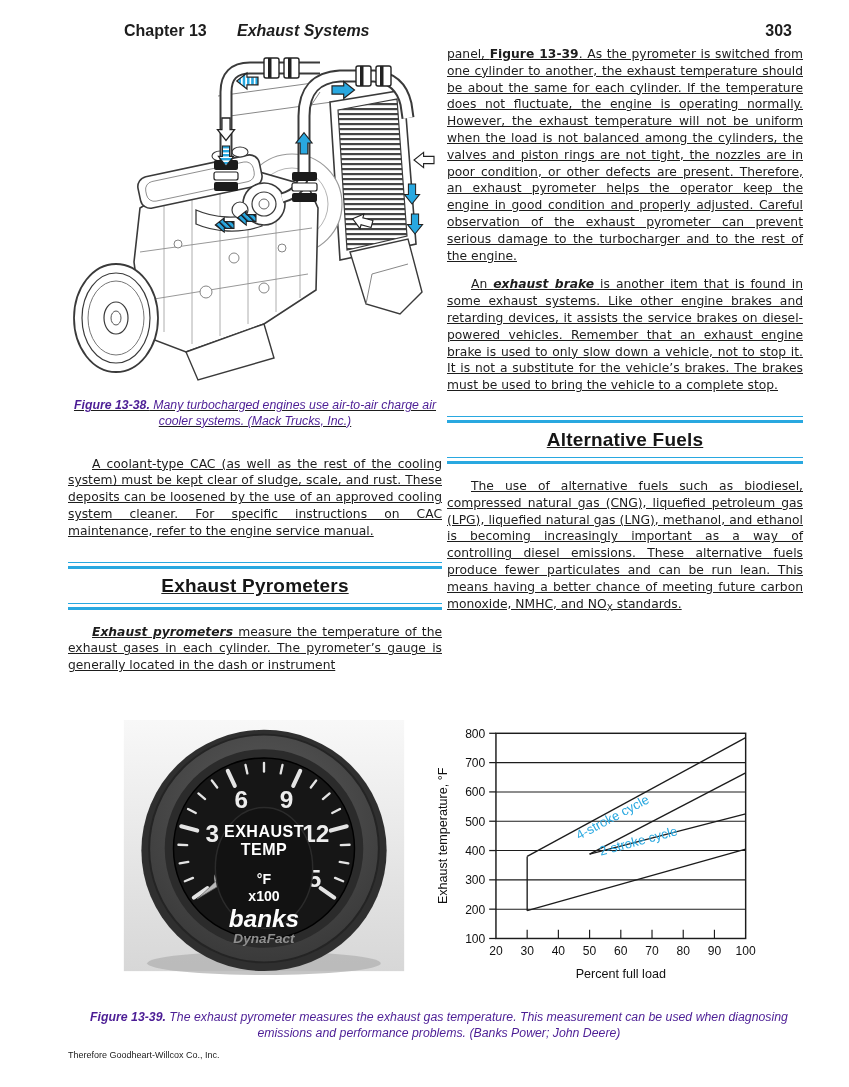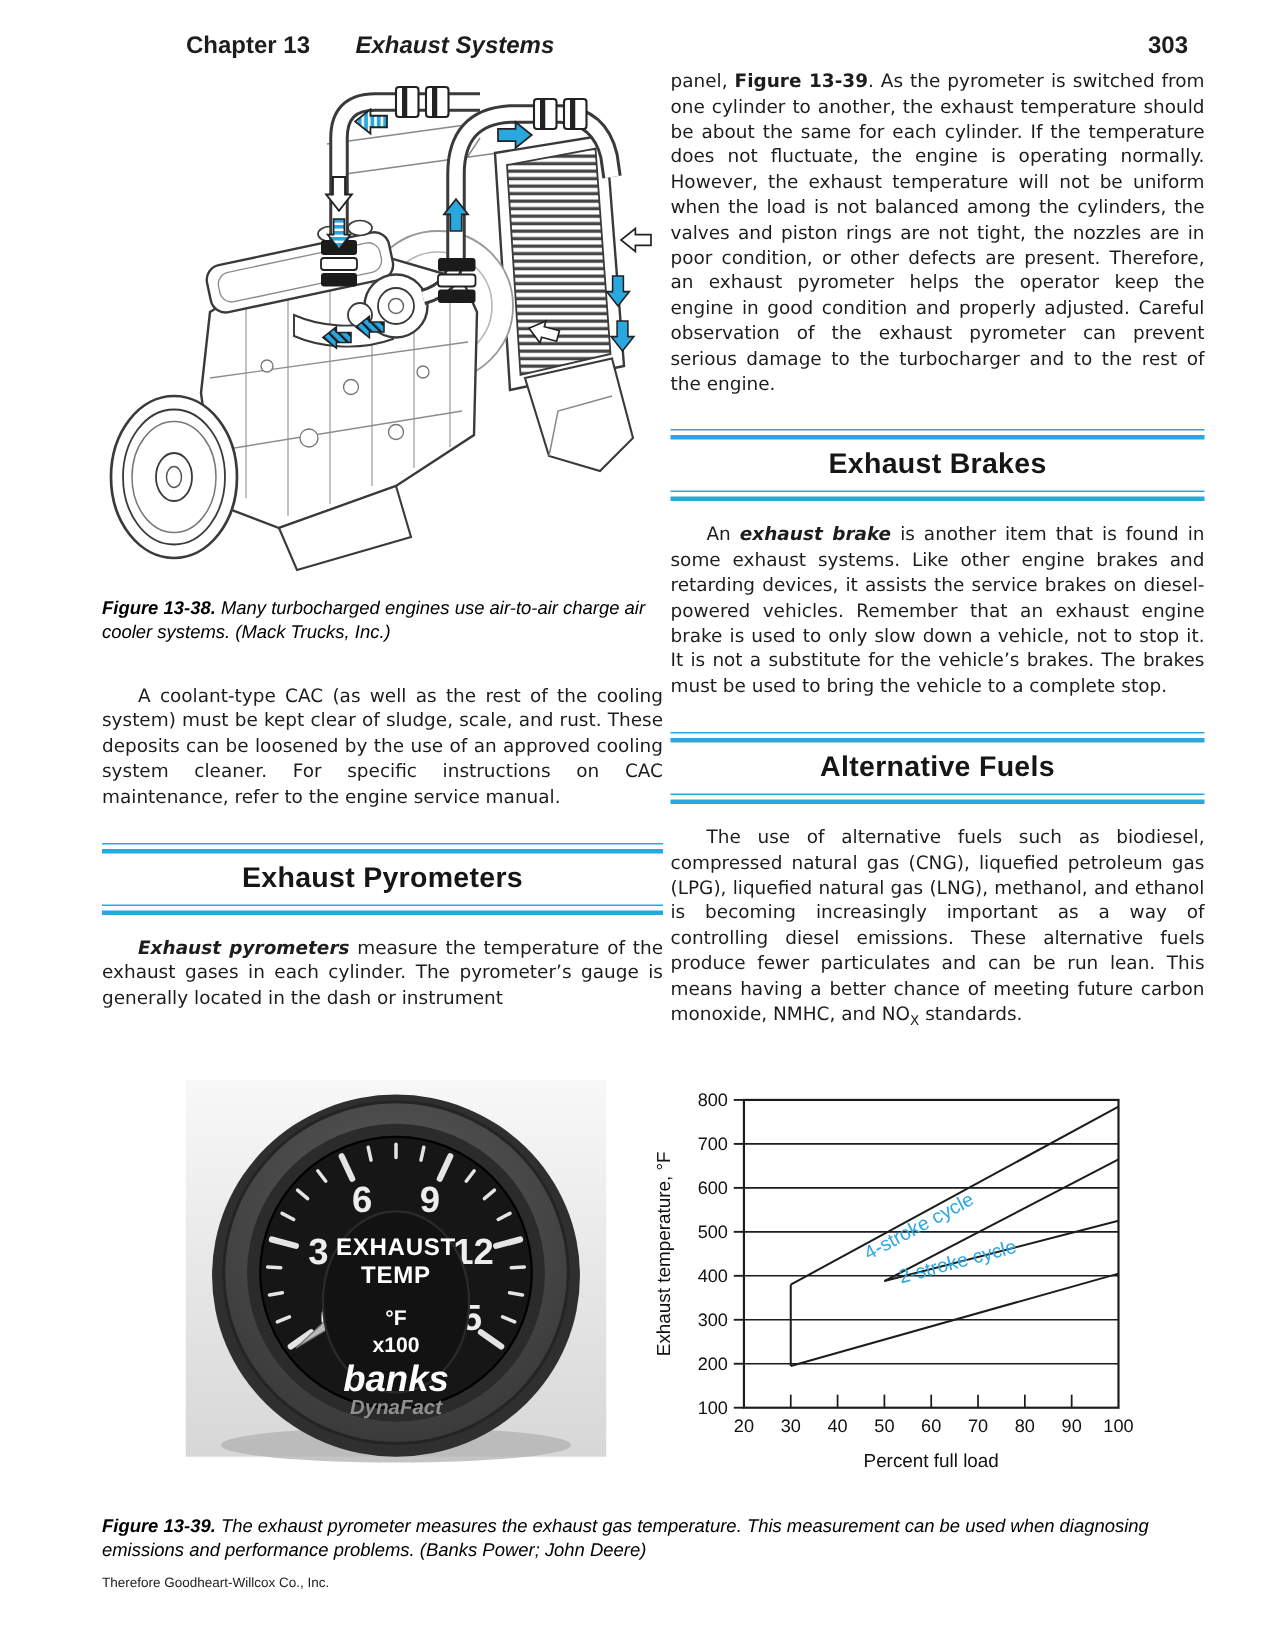--- a/index.html
+++ b/index.html
@@ -5,21 +5,21 @@
   html,body{margin:0;padding:0;background:#fff;}
   .page{position:relative;width:849px;height:1087px;background:#fff;overflow:hidden;
         font-family:"DejaVu Sans",sans-serif;color:#1d1d1d;}
   
   .running-head{position:absolute;top:22px;left:0;width:100%;height:20px;
         font-family:"Liberation Sans",sans-serif;font-weight:bold;font-size:16px;}
   .rh-chapter{position:absolute;left:124px;}
   .rh-title{position:absolute;left:237px;font-style:italic;}
   .rh-page{position:absolute;right:57px;}
   
-  .col{position:absolute;}
+  .col{position:absolute;text-decoration:underline;}
   .col-left{left:68px;top:52px;width:374px;}
   .col-right{left:447px;top:46px;width:356px;}
   .body{font-size:12.3px;line-height:16.8px;text-align:justify;margin:0;}
   .indent{text-indent:24px;}
   .term{font-weight:bold;font-style:italic;}
   .figref{font-weight:bold;}
   sub{font-size:9px;}
   
   .section-heading{margin-top:22px;margin-bottom:14px;}
   .rule{height:3px;border-top:1.5px solid #29a8e0;border-bottom:3.5px solid #29a8e0;}
@@ -31,21 +31,21 @@
   .legend{position:absolute;left:198px;top:260px;font-family:"Liberation Sans",sans-serif;
         font-size:12.5px;color:#111;}
   .legend-row{display:flex;align-items:center;height:17px;}
   .swatch{width:30px;height:11px;border:1.3px solid #222;margin-right:8px;box-sizing:border-box;flex:none;}
   .swatch-ambient{background:#fff;}
   .swatch-charged{background:#29a8e0;}
   .swatch-cooled{background:repeating-linear-gradient(90deg,#29a8e0 0 3px,#fff 3px 5px);}
   .swatch-turbo{background:repeating-linear-gradient(45deg,#16161c 0 2px,#29a8e0 2px 6.5px);}
   
   .caption{font-family:"Liberation Sans",sans-serif;font-style:italic;font-size:12.3px;
-        line-height:15.8px;margin:8px 0 0 0;text-align:left;color:#000000;}
+        line-height:15.8px;margin:8px 0 0 0;text-align:center;color:#4c1d95;}
   .caption b{font-weight:bold;}
   .para-cac{margin-top:26px;}
   .para-after-heading{margin-top:12px;}
   
   .figure39{position:absolute;left:68px;top:712px;width:758px;height:292px;margin:0;}
   .gauge-photo{position:absolute;left:50px;top:8px;width:292px;}
   .chart-box{position:absolute;left:366px;top:0;width:392px;}
   .caption39{position:absolute;left:68px;top:1002px;width:742px;}
   .copyright{position:absolute;left:68px;top:1050px;font-family:"Liberation Sans",sans-serif;
         font-size:9px;margin:0;color:#222;}
@@ -178,25 +178,20 @@
       <div class="rule"></div>
     </div>
 
     <p class="body indent para-after-heading"><span class="term">Exhaust pyrometers</span><span> measure the temperature of the exhaust gases in each cylinder. The pyrometer’s gauge is generally located in the dash or instrument</span></p>
   </section>
 
   <section class="col col-right">
 
     <p class="body"><span>panel, </span><span class="figref">Figure 13-39</span><span>. As the pyrometer is switched from one cylinder to another, the exhaust temperature should be about the same for each cylinder. If the temperature does not fluctuate, the engine is operating normally. However, the exhaust temperature will not be uniform when the load is not balanced among the cylinders, the valves and piston rings are not tight, the nozzles are in poor condition, or other defects are present. Therefore, an exhaust pyrometer helps the operator keep the engine in good condition and properly adjusted. Careful observation of the exhaust pyrometer can prevent serious damage to the turbocharger and to the rest of the engine.</span></p>
 
-    <div class="section-heading">
-      <div class="rule"></div>
-      <h2>Exhaust Brakes</h2>
-      <div class="rule"></div>
-    </div>
 
     <p class="body indent para-after-heading"><span>An </span><span class="term">exhaust brake</span><span> is another item that is found in some exhaust systems. Like other engine brakes and retarding devices, it assists the service brakes on diesel-powered vehicles. Remember that an exhaust engine brake is used to only slow down a vehicle, not to stop it. It is not a substitute for the vehicle’s brakes. The brakes must be used to bring the vehicle to a complete stop.</span></p>
 
     <div class="section-heading">
       <div class="rule"></div>
       <h2>Alternative Fuels</h2>
       <div class="rule"></div>
     </div>
 
     <p class="body indent para-after-heading"><span>The use of alternative fuels such as biodiesel, compressed natural gas (CNG), liquefied petroleum gas (LPG), liquefied natural gas (LNG), methanol, and ethanol is becoming increasingly important as a way of controlling diesel emissions. These alternative fuels produce fewer particulates and can be run lean. This means having a better chance of meeting future carbon monoxide, NMHC, and NO</span><sub>X</sub><span> standards.</span></p>

